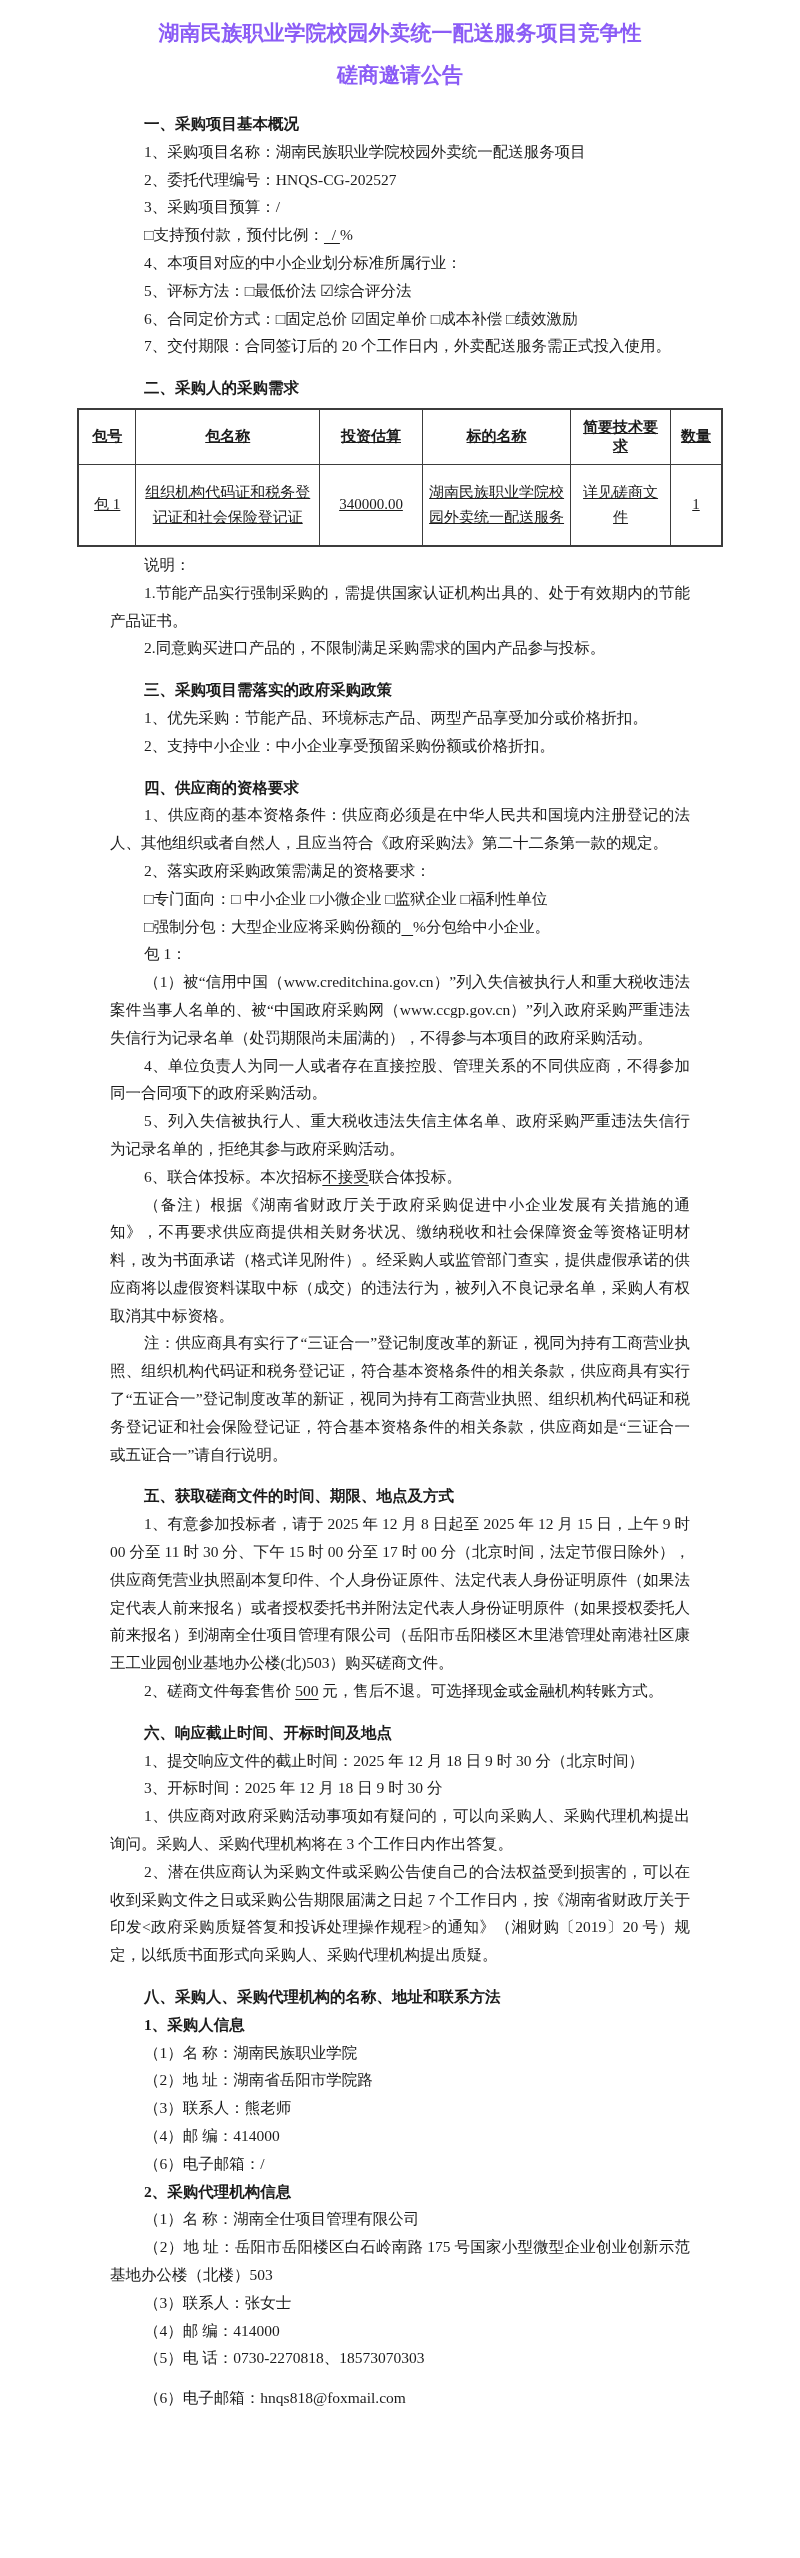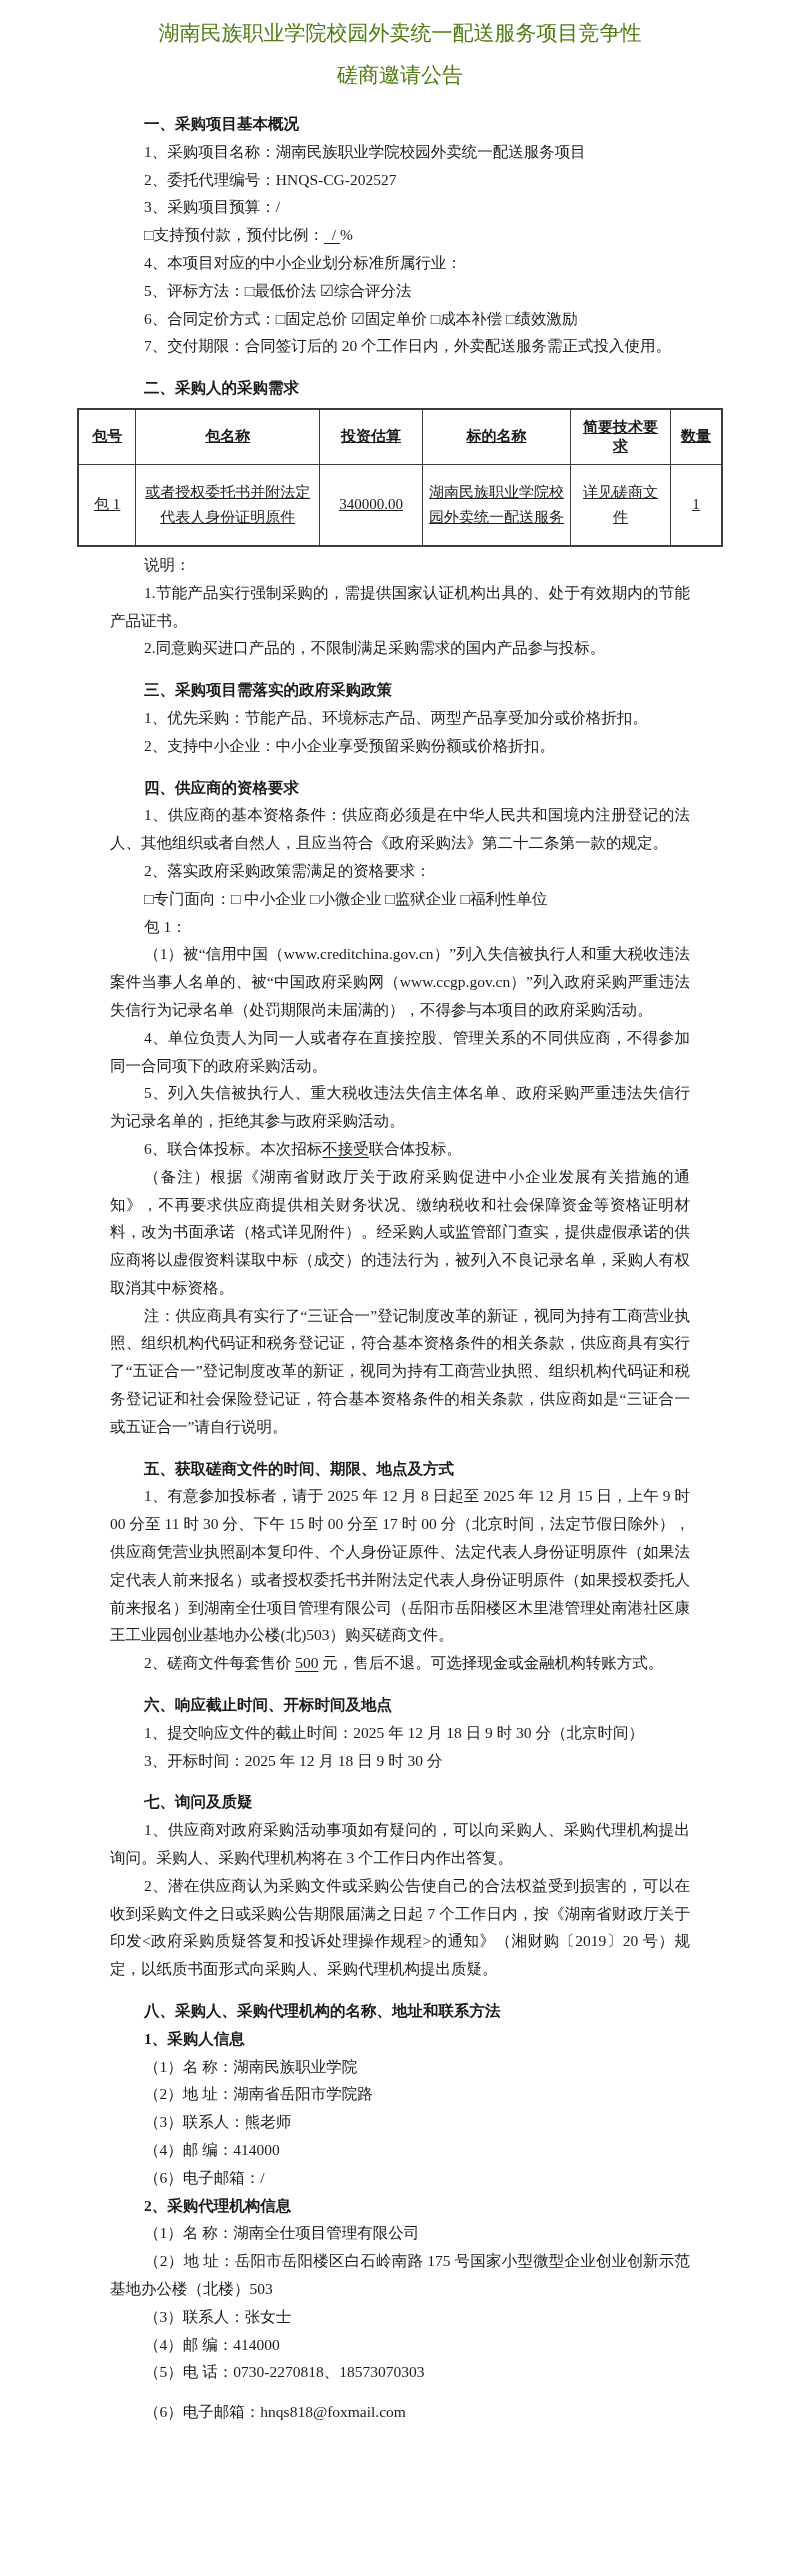--- a/index.html
+++ b/index.html
@@ -3,22 +3,22 @@
 <meta charset="utf-8">
 <style>
   html,body{margin:0;padding:0;background:#ffffff;}
   .page{
     width:800px;height:2558px;overflow:hidden;box-sizing:border-box;
     background:#ffffff;color:#1b1b1b;
     font-family:"Liberation Serif","DejaVu Serif",serif;
     padding-top:12px;
   }
   .title{
-    text-align:center;font-weight:normal;font-size:21px;line-height:42px;
-    margin:0 70px;color:#4d7c0f;
+    text-align:center;font-weight:bold;font-size:21px;line-height:42px;
+    margin:0 70px;color:#8b5cf6;
   }
   .content{margin:8px 110px 0 110px;}
   .content p{
     margin:0;font-size:15.5px;line-height:27.8px;
     text-align:justify;text-indent:2.2em;word-break:break-word;
   }
   .content p.heading{font-weight:bold;margin-top:14px;}
   .content p.subheading{font-weight:bold;}
   .content p.gap-top{margin-top:12px;}
   .u{text-decoration:underline;text-underline-offset:3px;}
@@ -70,53 +70,53 @@
               <th>包名称</th>
               <th>投资估算</th>
               <th>标的名称</th>
               <th>简要技术要求</th>
               <th>数量</th>
             </tr>
           </thead>
           <tbody>
             <tr>
               <td>包 1</td>
-              <td>或者授权委托书并附法定代表人身份证明原件</td>
+              <td>组织机构代码证和税务登记证和社会保险登记证</td>
               <td>340000.00</td>
               <td>湖南民族职业学院校园外卖统一配送服务</td>
               <td>详见磋商文件</td>
               <td>1</td>
             </tr>
           </tbody>
         </table>
       </div>
       <p class="para"><span>说明：</span></p>
       <p class="para"><span>1.节能产品实行强制采购的，需提供国家认证机构出具的、处于有效期内的节能产品证书。</span></p>
       <p class="para"><span>2.同意购买进口产品的，不限制满足采购需求的国内产品参与投标。</span></p>
       <p class="heading"><span>三、采购项目需落实的政府采购政策</span></p>
       <p class="para"><span>1、优先采购：节能产品、环境标志产品、两型产品享受加分或价格折扣。</span></p>
       <p class="para"><span>2、支持中小企业：中小企业享受预留采购份额或价格折扣。</span></p>
       <p class="heading"><span>四、供应商的资格要求</span></p>
       <p class="para"><span>1、供应商的基本资格条件：供应商必须是在中华人民共和国境内注册登记的法人、其他组织或者自然人，且应当符合《政府采购法》第二十二条第一款的规定。</span></p>
       <p class="para"><span>2、落实政府采购政策需满足的资格要求：</span></p>
       <p class="para"><span>□专门面向：□ 中小企业 □小微企业 □监狱企业 □福利性单位</span></p>
+      <p class="para"><span>□强制分包：大型企业应将采购份额的</span><span class="u">&nbsp;&nbsp;&nbsp;</span><span>%分包给中小企业。</span></p>
       <p class="para"><span>包 1：</span></p>
       <p class="para"><span>（1）被“信用中国（www.creditchina.gov.cn）”列入失信被执行人和重大税收违法案件当事人名单的、被“中国政府采购网（www.ccgp.gov.cn）”列入政府采购严重违法失信行为记录名单（处罚期限尚未届满的），不得参与本项目的政府采购活动。</span></p>
       <p class="para"><span>4、单位负责人为同一人或者存在直接控股、管理关系的不同供应商，不得参加同一合同项下的政府采购活动。</span></p>
       <p class="para"><span>5、列入失信被执行人、重大税收违法失信主体名单、政府采购严重违法失信行为记录名单的，拒绝其参与政府采购活动。</span></p>
       <p class="para"><span>6、联合体投标。本次招标</span><span class="u">不接受</span><span>联合体投标。</span></p>
       <p class="para"><span>（备注）根据《湖南省财政厅关于政府采购促进中小企业发展有关措施的通知》，不再要求供应商提供相关财务状况、缴纳税收和社会保障资金等资格证明材料，改为书面承诺（格式详见附件）。经采购人或监管部门查实，提供虚假承诺的供应商将以虚假资料谋取中标（成交）的违法行为，被列入不良记录名单，采购人有权取消其中标资格。</span></p>
       <p class="para"><span>注：供应商具有实行了“三证合一”登记制度改革的新证，视同为持有工商营业执照、组织机构代码证和税务登记证，符合基本资格条件的相关条款，供应商具有实行了“五证合一”登记制度改革的新证，视同为持有工商营业执照、组织机构代码证和税务登记证和社会保险登记证，符合基本资格条件的相关条款，供应商如是“三证合一或五证合一”请自行说明。</span></p>
       <p class="heading"><span>五、获取磋商文件的时间、期限、地点及方式</span></p>
       <p class="para"><span>1、有意参加投标者，请于 2025 年 12 月 8 日起至 2025 年 12 月 15 日，上午 9 时 00 分至 11 时 30 分、下午 15 时 00 分至 17 时 00 分（北京时间，法定节假日除外），供应商凭营业执照副本复印件、个人身份证原件、法定代表人身份证明原件（如果法定代表人前来报名）或者授权委托书并附法定代表人身份证明原件（如果授权委托人前来报名）到湖南全仕项目管理有限公司（岳阳市岳阳楼区木里港管理处南港社区康王工业园创业基地办公楼(北)503）购买磋商文件。</span></p>
       <p class="para"><span>2、磋商文件每套售价 </span><span class="u">500</span><span> 元，售后不退。可选择现金或金融机构转账方式。</span></p>
       <p class="heading"><span>六、响应截止时间、开标时间及地点</span></p>
       <p class="para"><span>1、提交响应文件的截止时间：2025 年 12 月 18 日 9 时 30 分（北京时间）</span></p>
       <p class="para"><span>3、开标时间：2025 年 12 月 18 日 9 时 30 分</span></p>
-      <p class="heading"><span>七、询问及质疑</span></p>
       <p class="para"><span>1、供应商对政府采购活动事项如有疑问的，可以向采购人、采购代理机构提出询问。采购人、采购代理机构将在 3 个工作日内作出答复。</span></p>
       <p class="para"><span>2、潜在供应商认为采购文件或采购公告使自己的合法权益受到损害的，可以在收到采购文件之日或采购公告期限届满之日起 7 个工作日内，按《湖南省财政厅关于印发&lt;政府采购质疑答复和投诉处理操作规程&gt;的通知》（湘财购〔2019〕20 号）规定，以纸质书面形式向采购人、采购代理机构提出质疑。</span></p>
       <p class="heading"><span>八、采购人、采购代理机构的名称、地址和联系方法</span></p>
       <p class="subheading"><span>1、采购人信息</span></p>
       <p class="para"><span>（1）名 称：湖南民族职业学院</span></p>
       <p class="para"><span>（2）地 址：湖南省岳阳市学院路</span></p>
       <p class="para"><span>（3）联系人：熊老师</span></p>
       <p class="para"><span>（4）邮 编：414000</span></p>
       <p class="para"><span>（6）电子邮箱：/</span></p>
       <p class="subheading"><span>2、采购代理机构信息</span></p>

